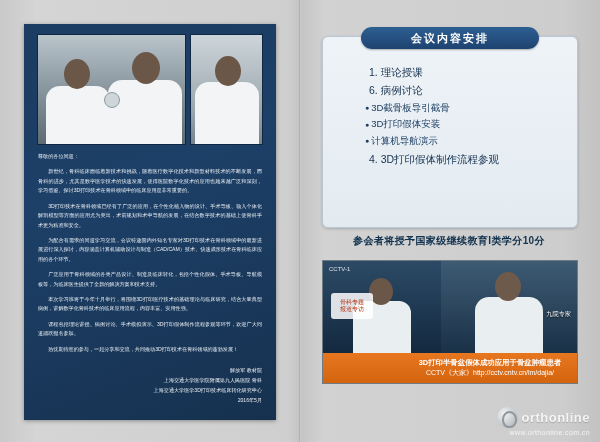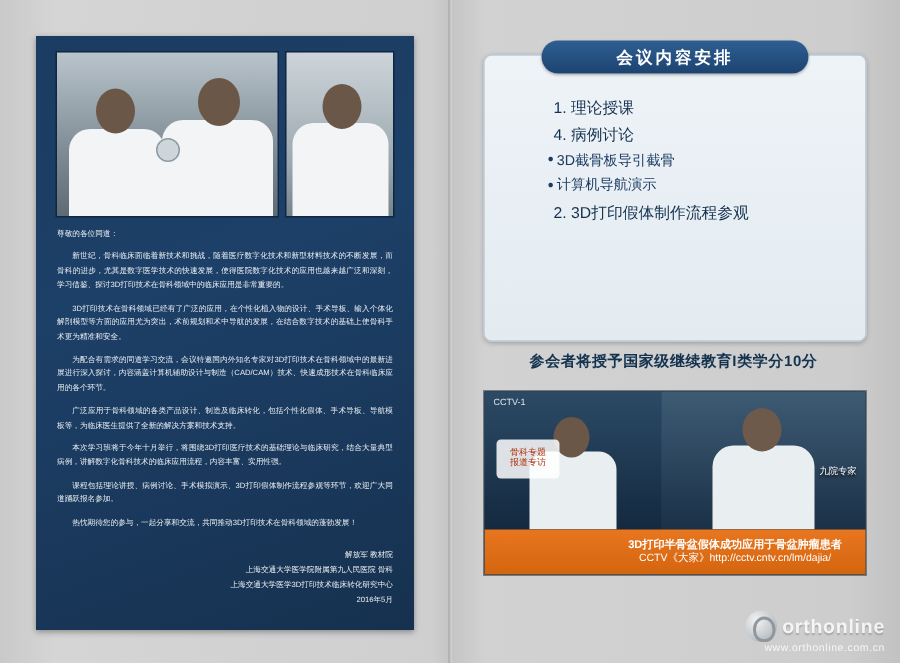--- a/index.html
+++ b/index.html
@@ -189,24 +189,25 @@
       <div>2016年5月</div>
     </div>
   </div>
 
   <div class="right-panel">
 
     <div class="agenda-box">
       <div class="agenda-title">会议内容安排</div>
       <div class="agenda-list">
         <div class="item">1. 理论授课</div>
-        <div class="item">4. 病例讨论</div>
+        <div class="item">6. 病例讨论</div>
         <div class="sub">3D截骨板导引截骨</div>
+        <div class="sub">3D打印假体安装</div>
         <div class="sub">计算机导航演示</div>
-        <div class="item">2. 3D打印假体制作流程参观</div>
+        <div class="item">4. 3D打印假体制作流程参观</div>
       </div>
     </div>
 
     <div class="credit">参会者将授予国家级继续教育I类学分10分</div>
 
     <div class="tv-box">
       <div class="tv-img">
         <div class="tv-left">
           <div class="d-body"></div>
           <div class="d-head"></div>

